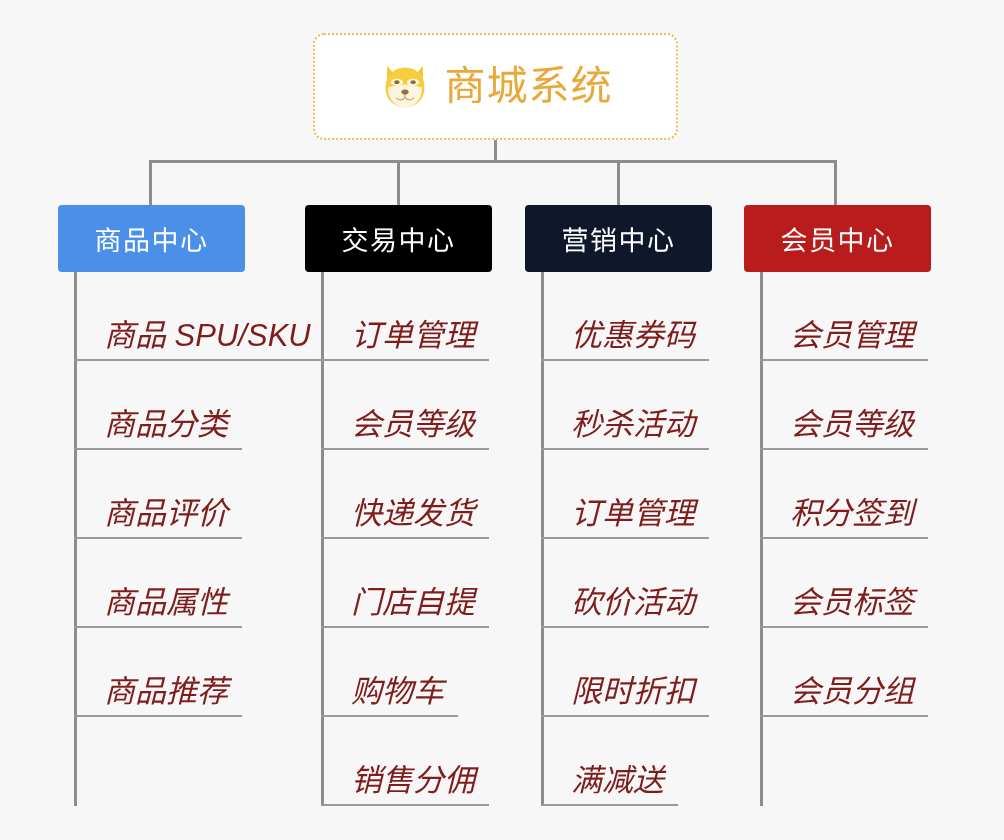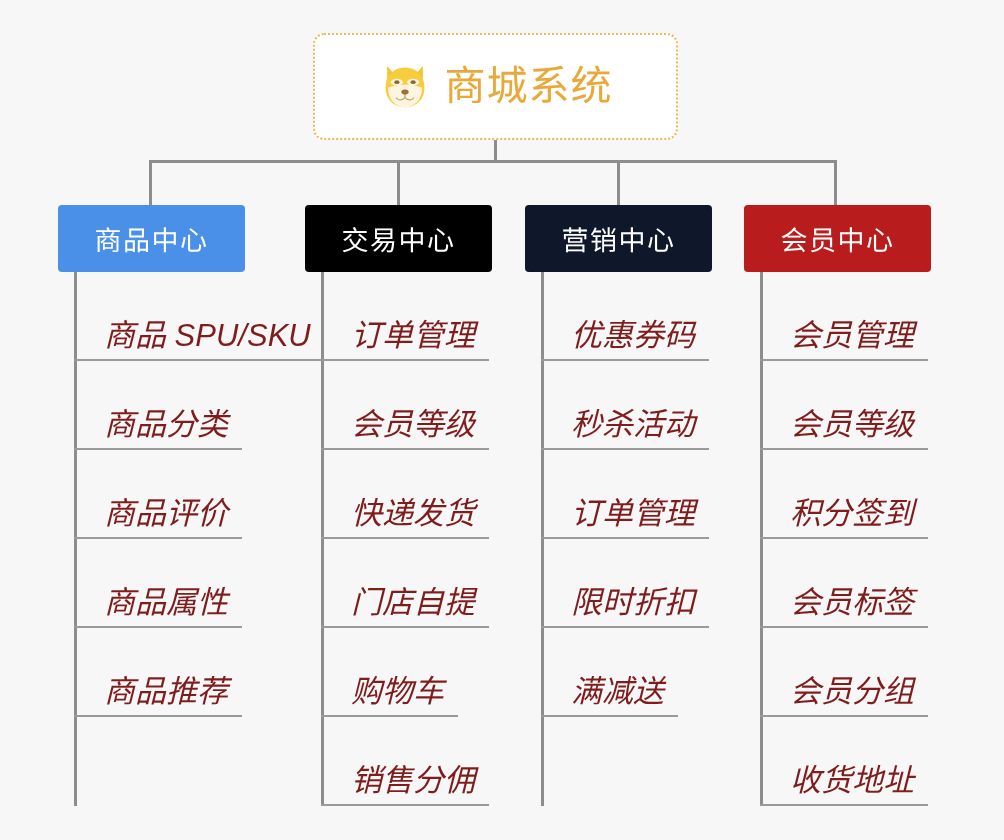--- a/index.html
+++ b/index.html
@@ -208,20 +208,23 @@
       <li class="leaf-item">
           <span class="leaf-underline">优惠券码</span>
         </li>
       <li class="leaf-item">
           <span class="leaf-underline">秒杀活动</span>
         </li>
       <li class="leaf-item">
           <span class="leaf-underline">订单管理</span>
         </li>
       <li class="leaf-item">
+          <span class="leaf-underline">砍价活动</span>
+        </li>
+      <li class="leaf-item">
           <span class="leaf-underline">限时折扣</span>
         </li>
       <li class="leaf-item">
           <span class="leaf-underline">满减送</span>
         </li>
     </ul>
   </div>
 
   <div class="column col-4">
     <div class="col-header">会员中心</div>
@@ -235,19 +238,16 @@
         </li>
       <li class="leaf-item">
           <span class="leaf-underline">积分签到</span>
         </li>
       <li class="leaf-item">
           <span class="leaf-underline">会员标签</span>
         </li>
       <li class="leaf-item">
           <span class="leaf-underline">会员分组</span>
         </li>
-      <li class="leaf-item">
-          <span class="leaf-underline">收货地址</span>
-        </li>
     </ul>
   </div>
 
 </div>
 
 </body></html>

